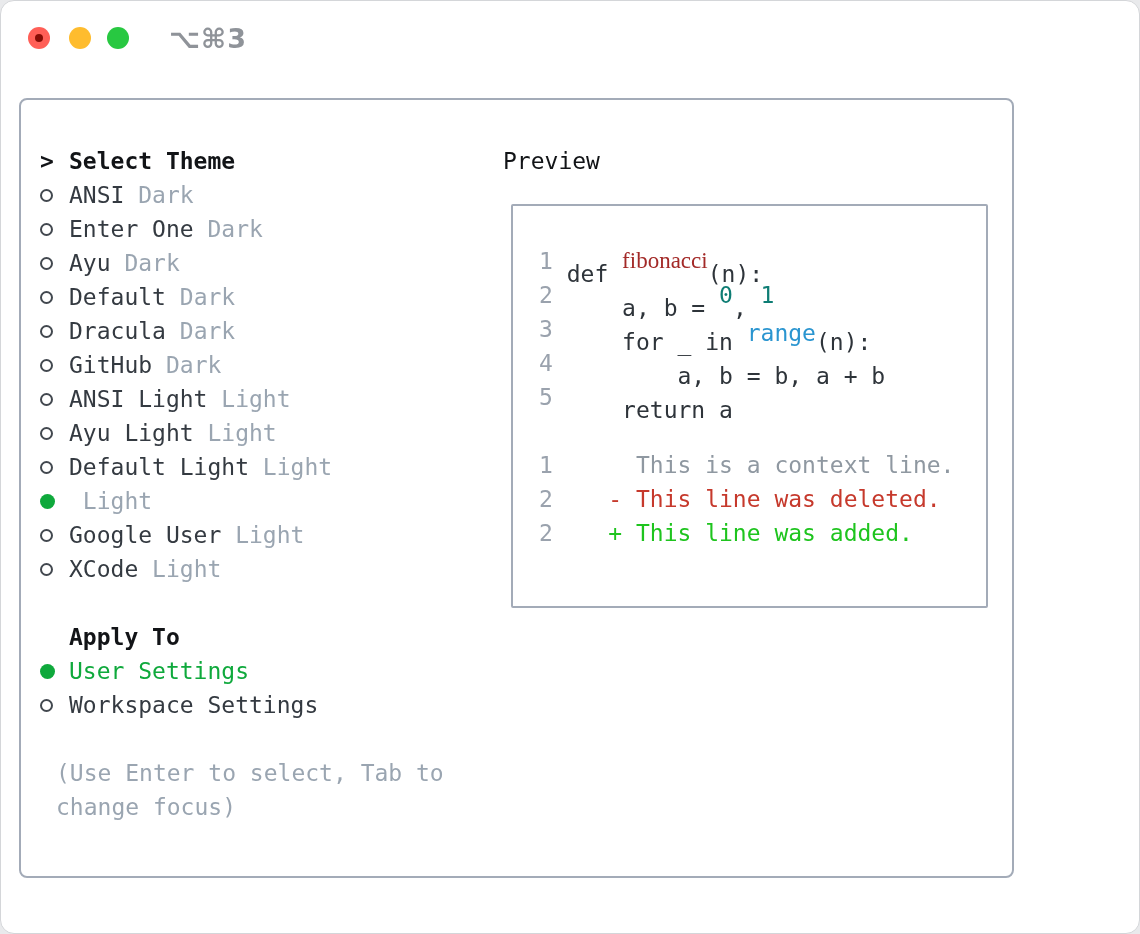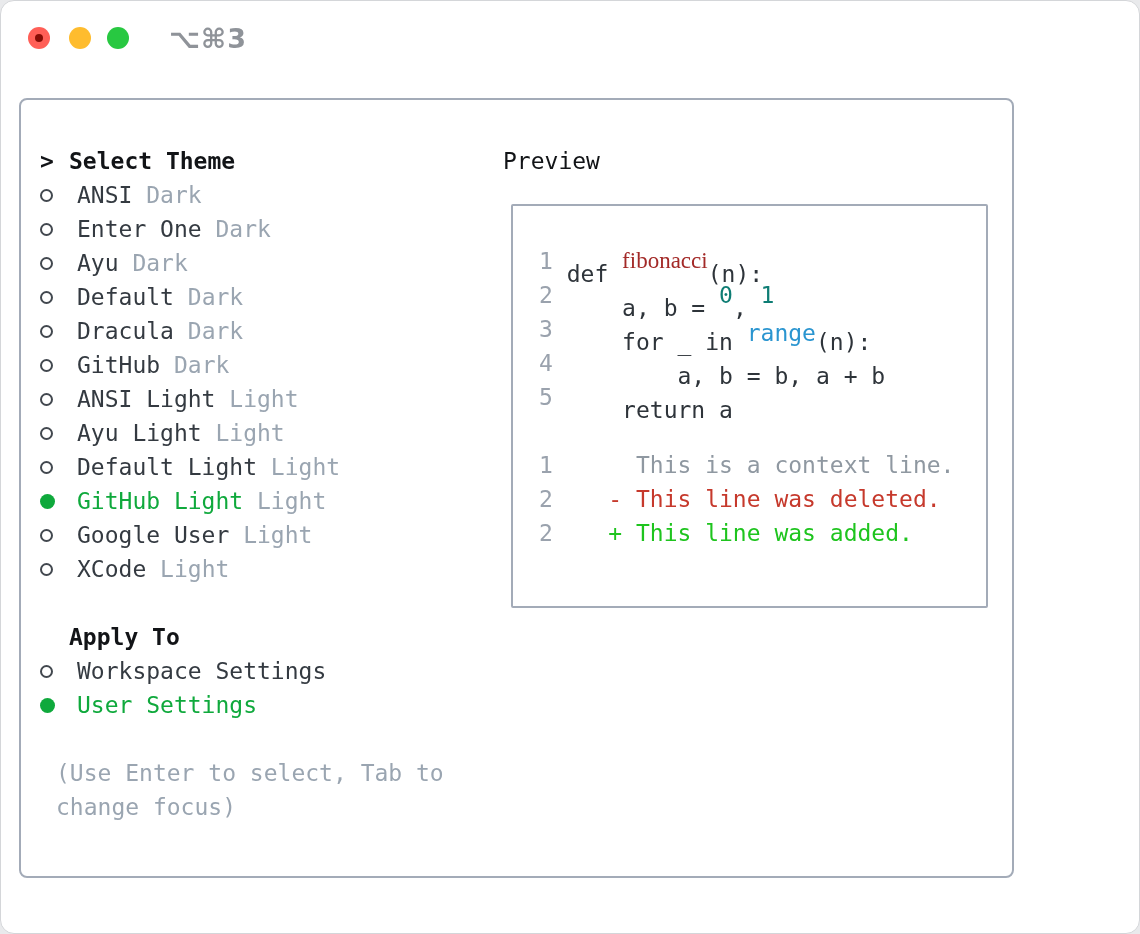--- a/index.html
+++ b/index.html
@@ -34,21 +34,21 @@
     background:#ffffff;
   }
   
   .leftcol{position:absolute;left:19px;top:44px;width:440px;font-size:23px;}
   .row{display:flex;align-items:center;height:34px;white-space:pre;}
   .marker{width:15px;margin-right:14px;flex:0 0 15px;display:flex;align-items:center;justify-content:flex-start;}
   .prompt-char{font-weight:bold;color:var(--header-dark);font-size:23px;}
   .hdr{font-weight:bold;color:var(--header-dark);}
   .radio{width:13px;height:13px;border-radius:50%;border:2px solid var(--radio-ring);box-sizing:border-box;}
   .radio.sel{width:15px;height:15px;border:none;background:var(--accent-green);}
-  .tname{color:var(--name-dark);margin-left:8px;}
+  .tname{color:var(--name-dark);}
   .tname.sel{color:var(--accent-green);}
   .tvariant{color:var(--muted-gray);}
   .hint{
     position:absolute;left:16px;top:612px;width:400px;
     font-size:23px;line-height:34px;color:var(--muted-gray);white-space:normal;
   }
   
   .preview-label{
     position:absolute;left:482px;top:44px;height:34px;display:flex;align-items:center;
     font-size:23px;font-weight:normal;color:var(--header-dark);
@@ -96,35 +96,35 @@
       <div id="theme-list">
           <div class="row"><span class="marker"><span class="radio"></span></span><span class="tname">ANSI</span><span class="tvariant"> Dark</span></div>
           <div class="row"><span class="marker"><span class="radio"></span></span><span class="tname">Enter One</span><span class="tvariant"> Dark</span></div>
           <div class="row"><span class="marker"><span class="radio"></span></span><span class="tname">Ayu</span><span class="tvariant"> Dark</span></div>
           <div class="row"><span class="marker"><span class="radio"></span></span><span class="tname">Default</span><span class="tvariant"> Dark</span></div>
           <div class="row"><span class="marker"><span class="radio"></span></span><span class="tname">Dracula</span><span class="tvariant"> Dark</span></div>
           <div class="row"><span class="marker"><span class="radio"></span></span><span class="tname">GitHub</span><span class="tvariant"> Dark</span></div>
           <div class="row"><span class="marker"><span class="radio"></span></span><span class="tname">ANSI Light</span><span class="tvariant"> Light</span></div>
           <div class="row"><span class="marker"><span class="radio"></span></span><span class="tname">Ayu Light</span><span class="tvariant"> Light</span></div>
           <div class="row"><span class="marker"><span class="radio"></span></span><span class="tname">Default Light</span><span class="tvariant"> Light</span></div>
-          <div class="row"><span class="marker"><span class="radio sel"></span></span><span class="tname sel">GitHub Light</span><span class="tvariant"> Light</span></div>
+          <div class="row"><span class="marker"><span class="radio sel"></span></span><span class="tvariant"> Light</span></div>
           <div class="row"><span class="marker"><span class="radio"></span></span><span class="tname">Google User</span><span class="tvariant"> Light</span></div>
           <div class="row"><span class="marker"><span class="radio"></span></span><span class="tname">XCode</span><span class="tvariant"> Light</span></div>
         </div>
 
       <div class="row"></div>
 
       <div class="row">
         <span class="marker"></span>
         <span class="hdr">Apply To</span>
       </div>
 
       <div id="apply-list">
+          <div class="row"><span class="marker"><span class="radio sel"></span></span><span class="tname sel">User Settings</span></div>
           <div class="row"><span class="marker"><span class="radio"></span></span><span class="tname">Workspace Settings</span></div>
-          <div class="row"><span class="marker"><span class="radio sel"></span></span><span class="tname sel">User Settings</span></div>
         </div>
 
       <div class="hint">(Use Enter to select, Tab to change focus)</div>
     </div>
 
     <div class="preview-label">Preview</div>
 
     <div class="preview-box">
       <pre class="codewrap" id="code"><div class="codeline"><span class="lnum">1</span><span class="seg-code"> def </span><span class="seg-func">fibonacci</span><span class="seg-code">(n):</span></div><div class="codeline"><span class="lnum">2</span><span class="seg-code">     a, b = </span><span class="seg-num">0</span><span class="seg-code">, </span><span class="seg-num">1</span></div><div class="codeline"><span class="lnum">3</span><span class="seg-code">     for _ in </span><span class="seg-builtin">range</span><span class="seg-code">(n):</span></div><div class="codeline"><span class="lnum">4</span><span class="seg-code">         a, b = b, a + b</span></div><div class="codeline"><span class="lnum">5</span><span class="seg-code">     return a</span></div><div class="codeline"><span class="lnum"></span></div><div class="codeline"><span class="lnum">1</span><span class="seg-ctx">      This is a context line.</span></div><div class="codeline"><span class="lnum">2</span><span class="seg-del">    - This line was deleted.</span></div><div class="codeline"><span class="lnum">2</span><span class="seg-add">    + This line was added.</span></div></pre>
     </div>

